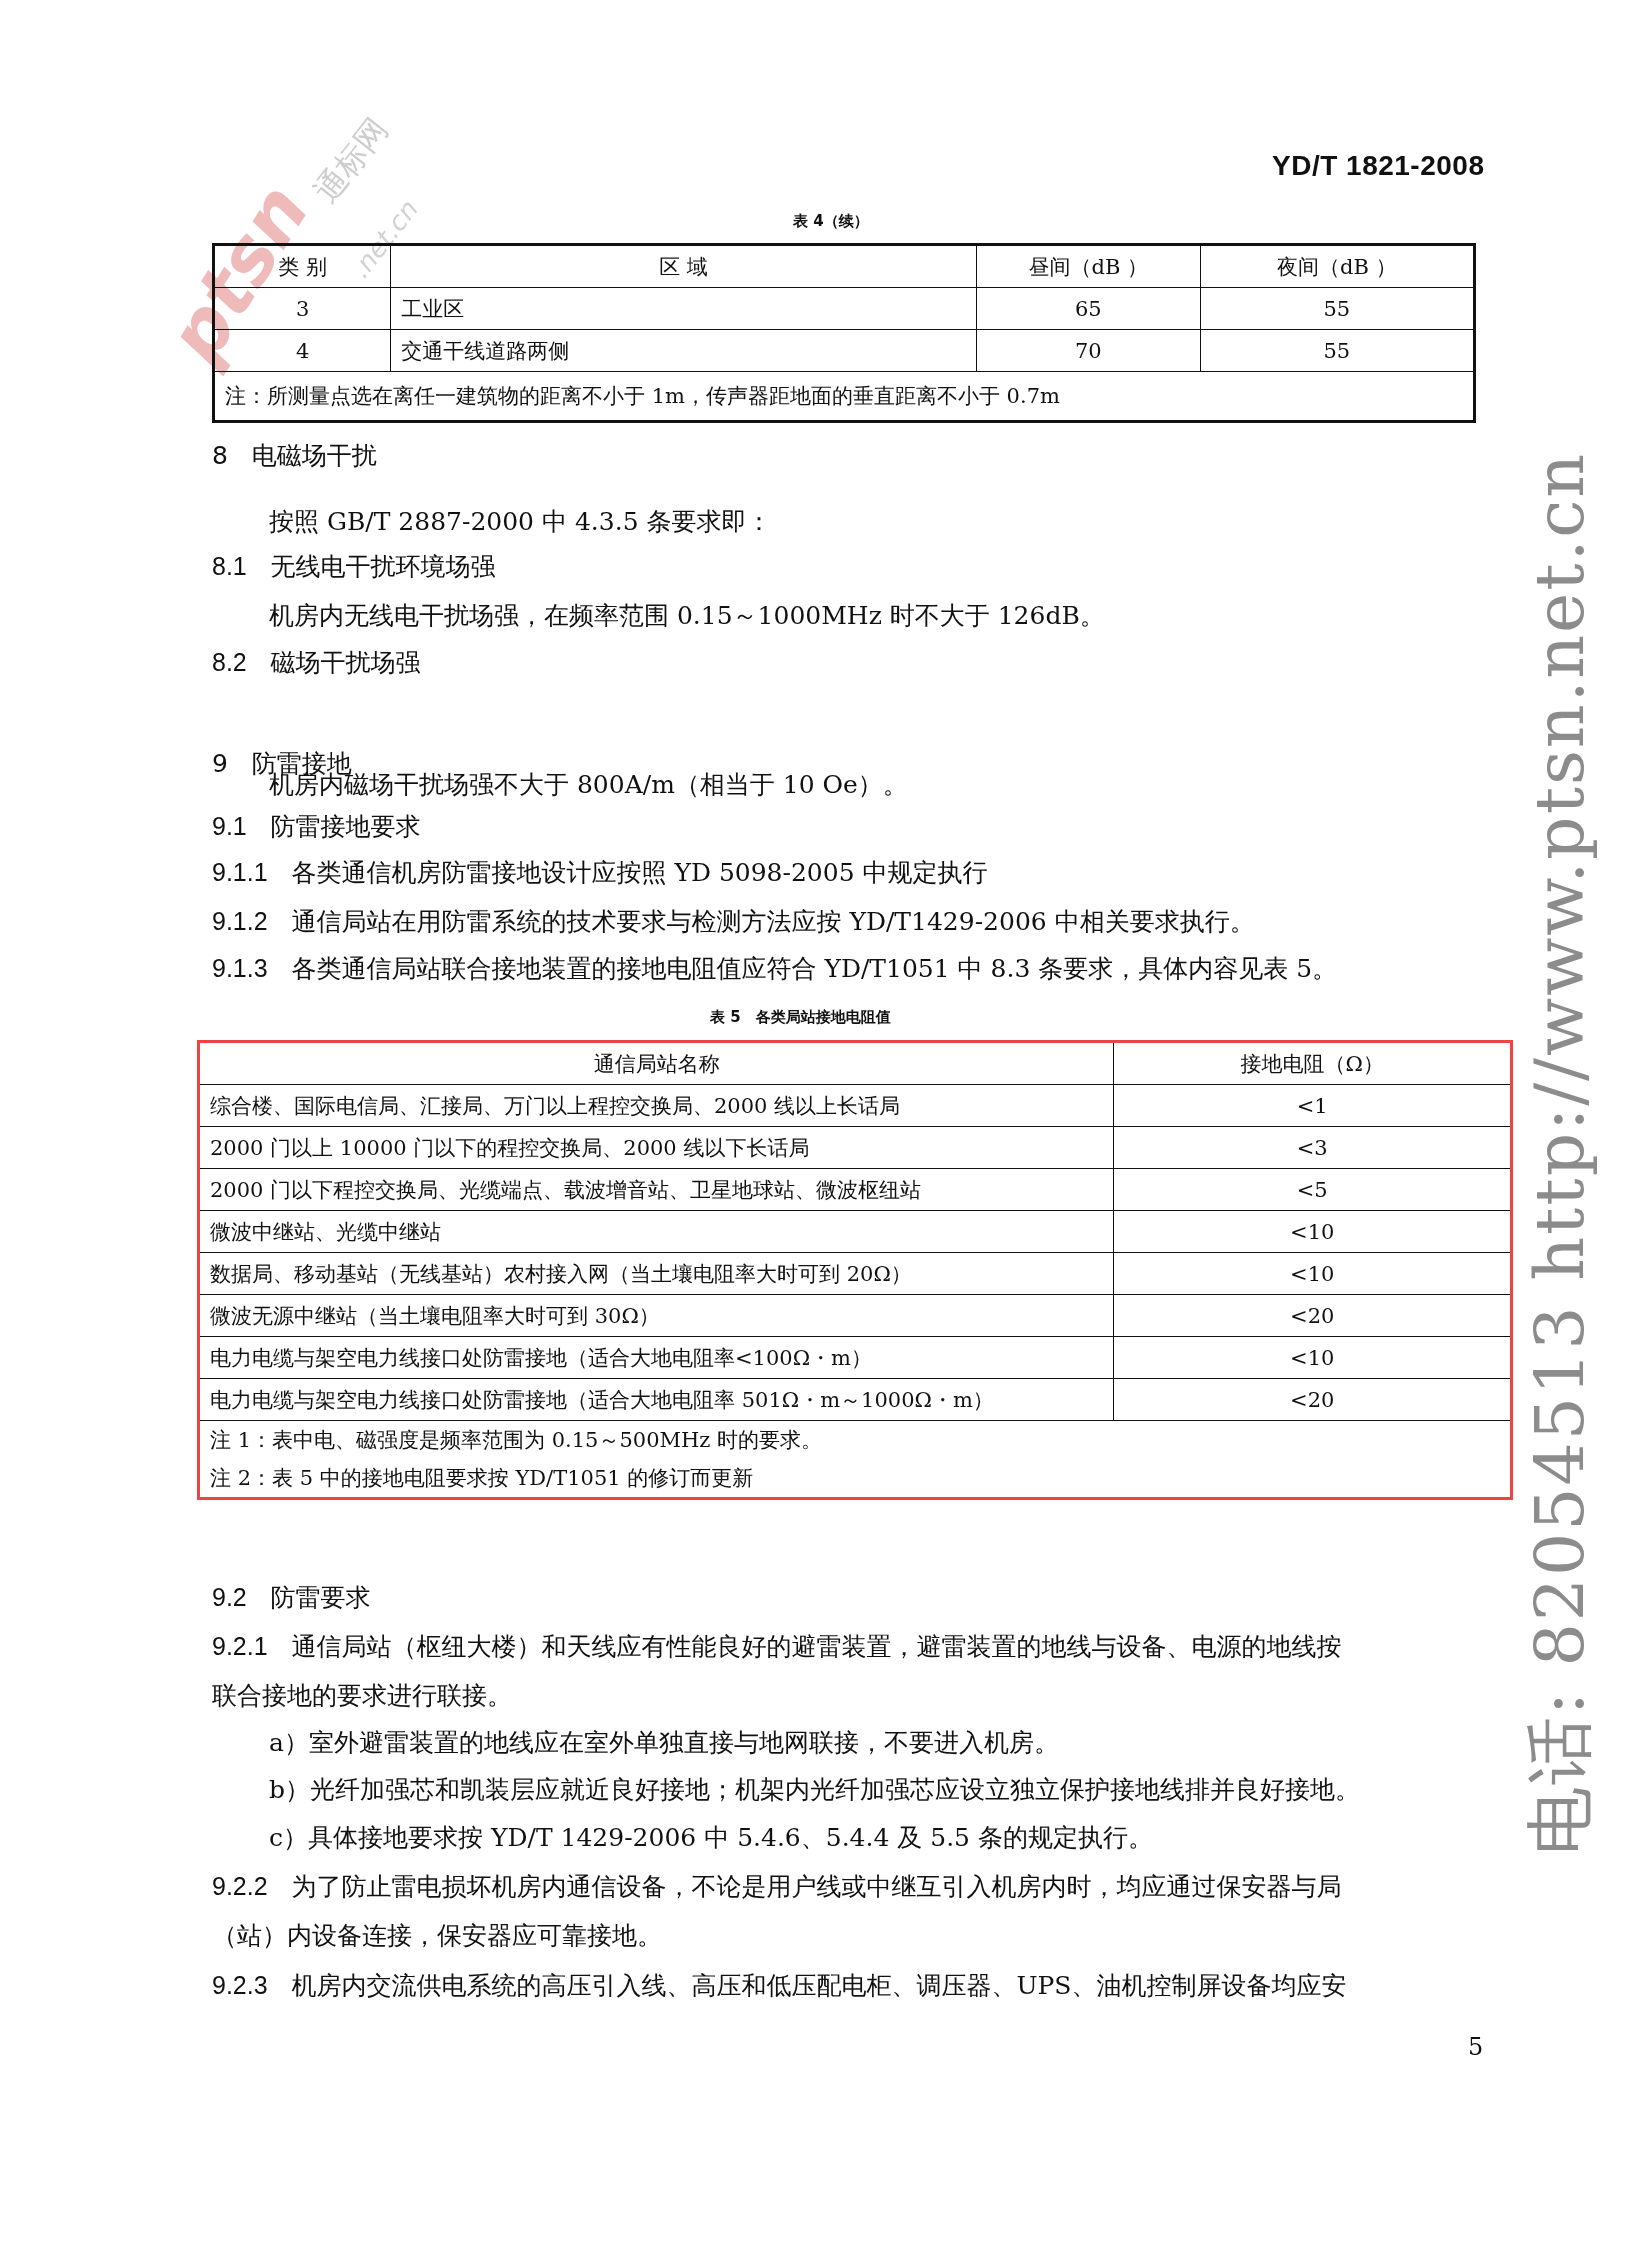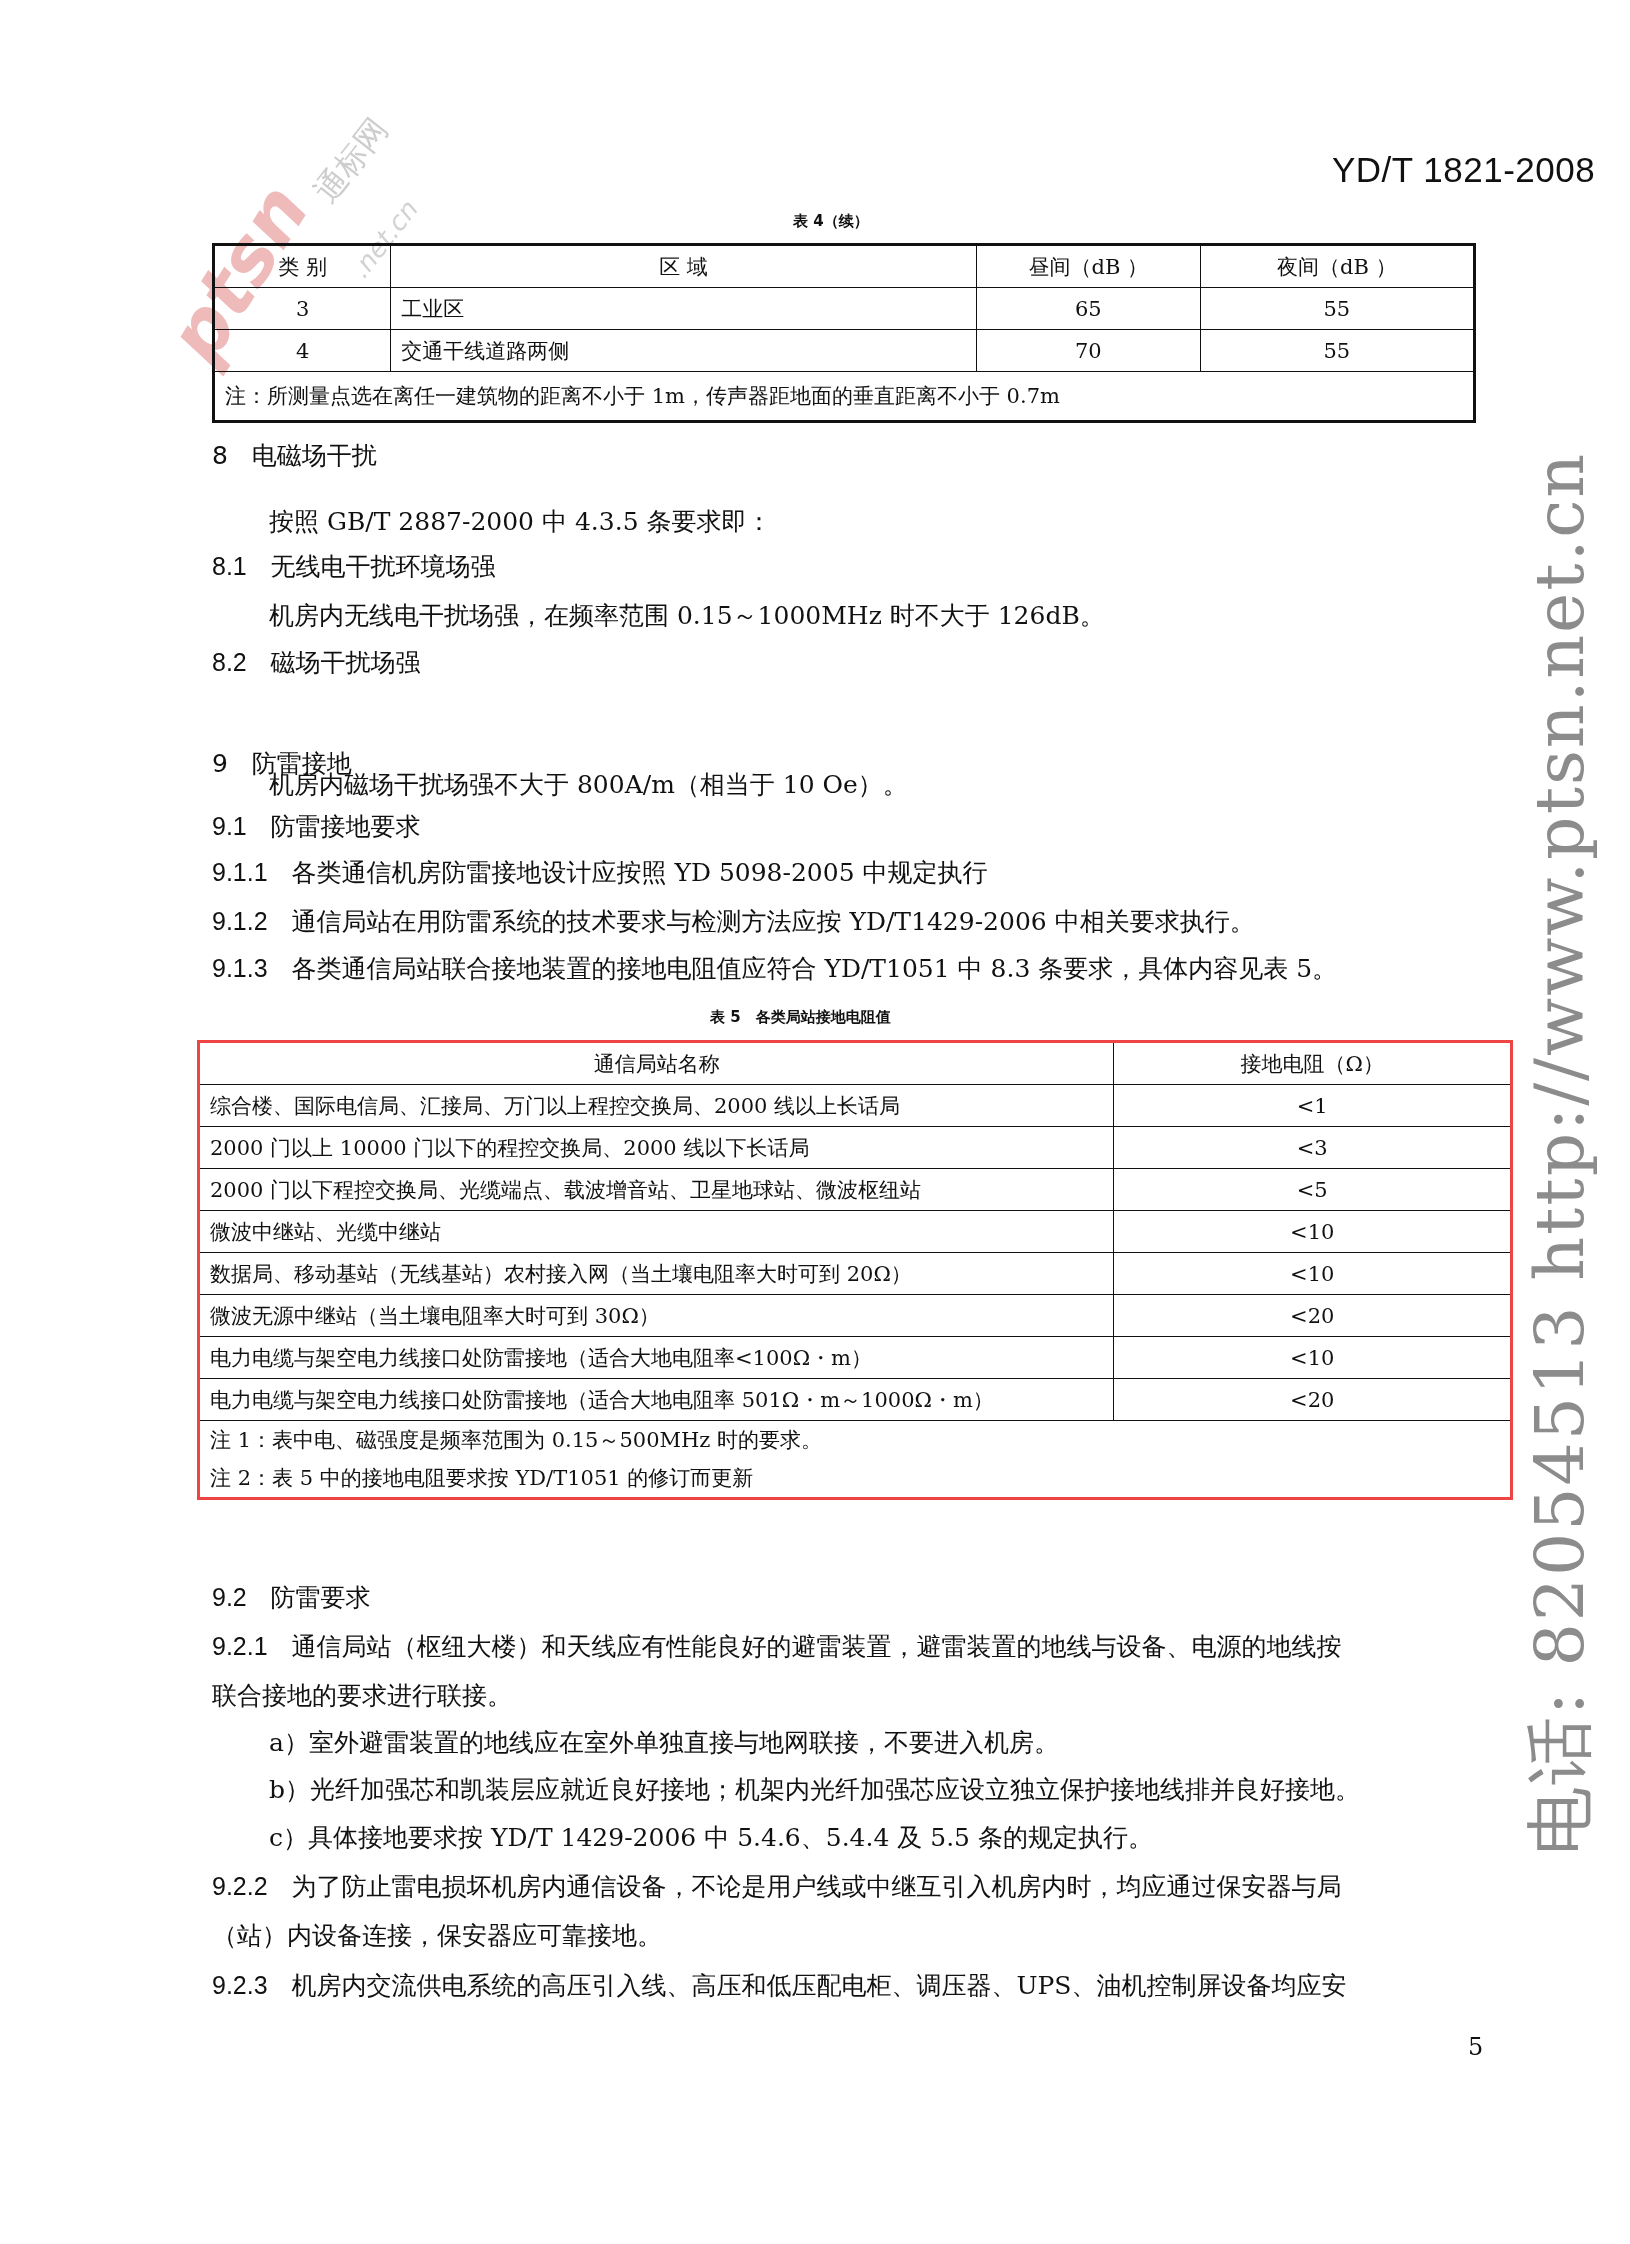--- a/index.html
+++ b/index.html
@@ -1,19 +1,19 @@
 <!DOCTYPE html>
 <html><head>
 <meta charset="utf-8">
 <style>
   html,body{margin:0;padding:0;background:#fff;}
   body{width:1630px;height:2244px;position:relative;overflow:hidden;
        font-family:"DejaVu Serif","Liberation Serif",serif;color:#111;}
   .abs{position:absolute;white-space:nowrap;}
-  .std{left:1332px;top:150px;font-family:"Liberation Sans","DejaVu Sans",sans-serif;font-size:35px;letter-spacing:0.5px;}
+  .std{left:1272px;top:150px;font-family:"Liberation Sans","DejaVu Sans",sans-serif;font-size:28px;letter-spacing:0.5px;font-weight:bold;}
   .cap{font-family:"DejaVu Sans","Liberation Sans",sans-serif;font-weight:bold;font-size:15px;}
   .body{font-size:25px;line-height:28px;}
   .hd{font-family:"DejaVu Sans","Liberation Sans",sans-serif;font-size:25px;line-height:28px;}
   .num{font-family:"Liberation Sans","DejaVu Sans",sans-serif;font-size:25px;}
   table{position:absolute;border-collapse:collapse;font-size:21px;}
   td{border:1.5px solid #111;padding:0 10px;height:41px;vertical-align:middle;}
   .t4{left:212px;top:243px;width:1264px;border:3px solid #111;}
   .t5{left:197px;top:1040px;width:1316px;border:3px solid #ef4444;}
   .c{text-align:center;}
   .note td{height:38px;}

